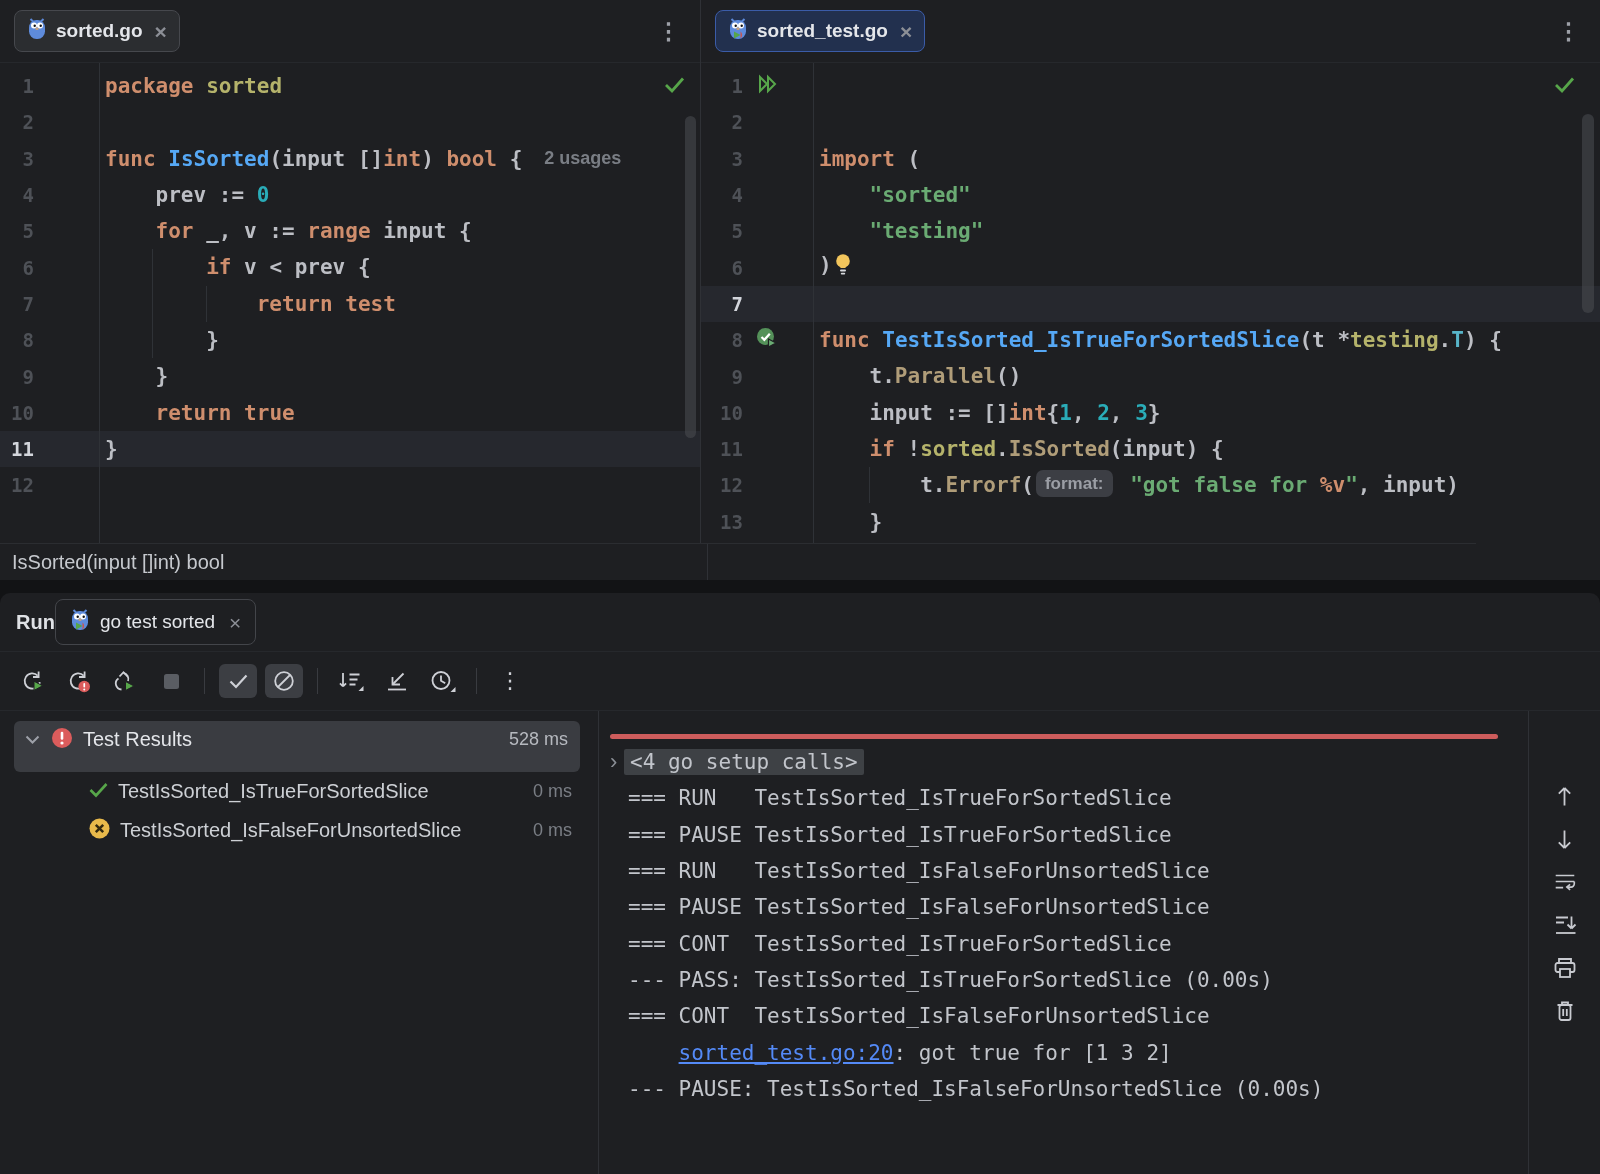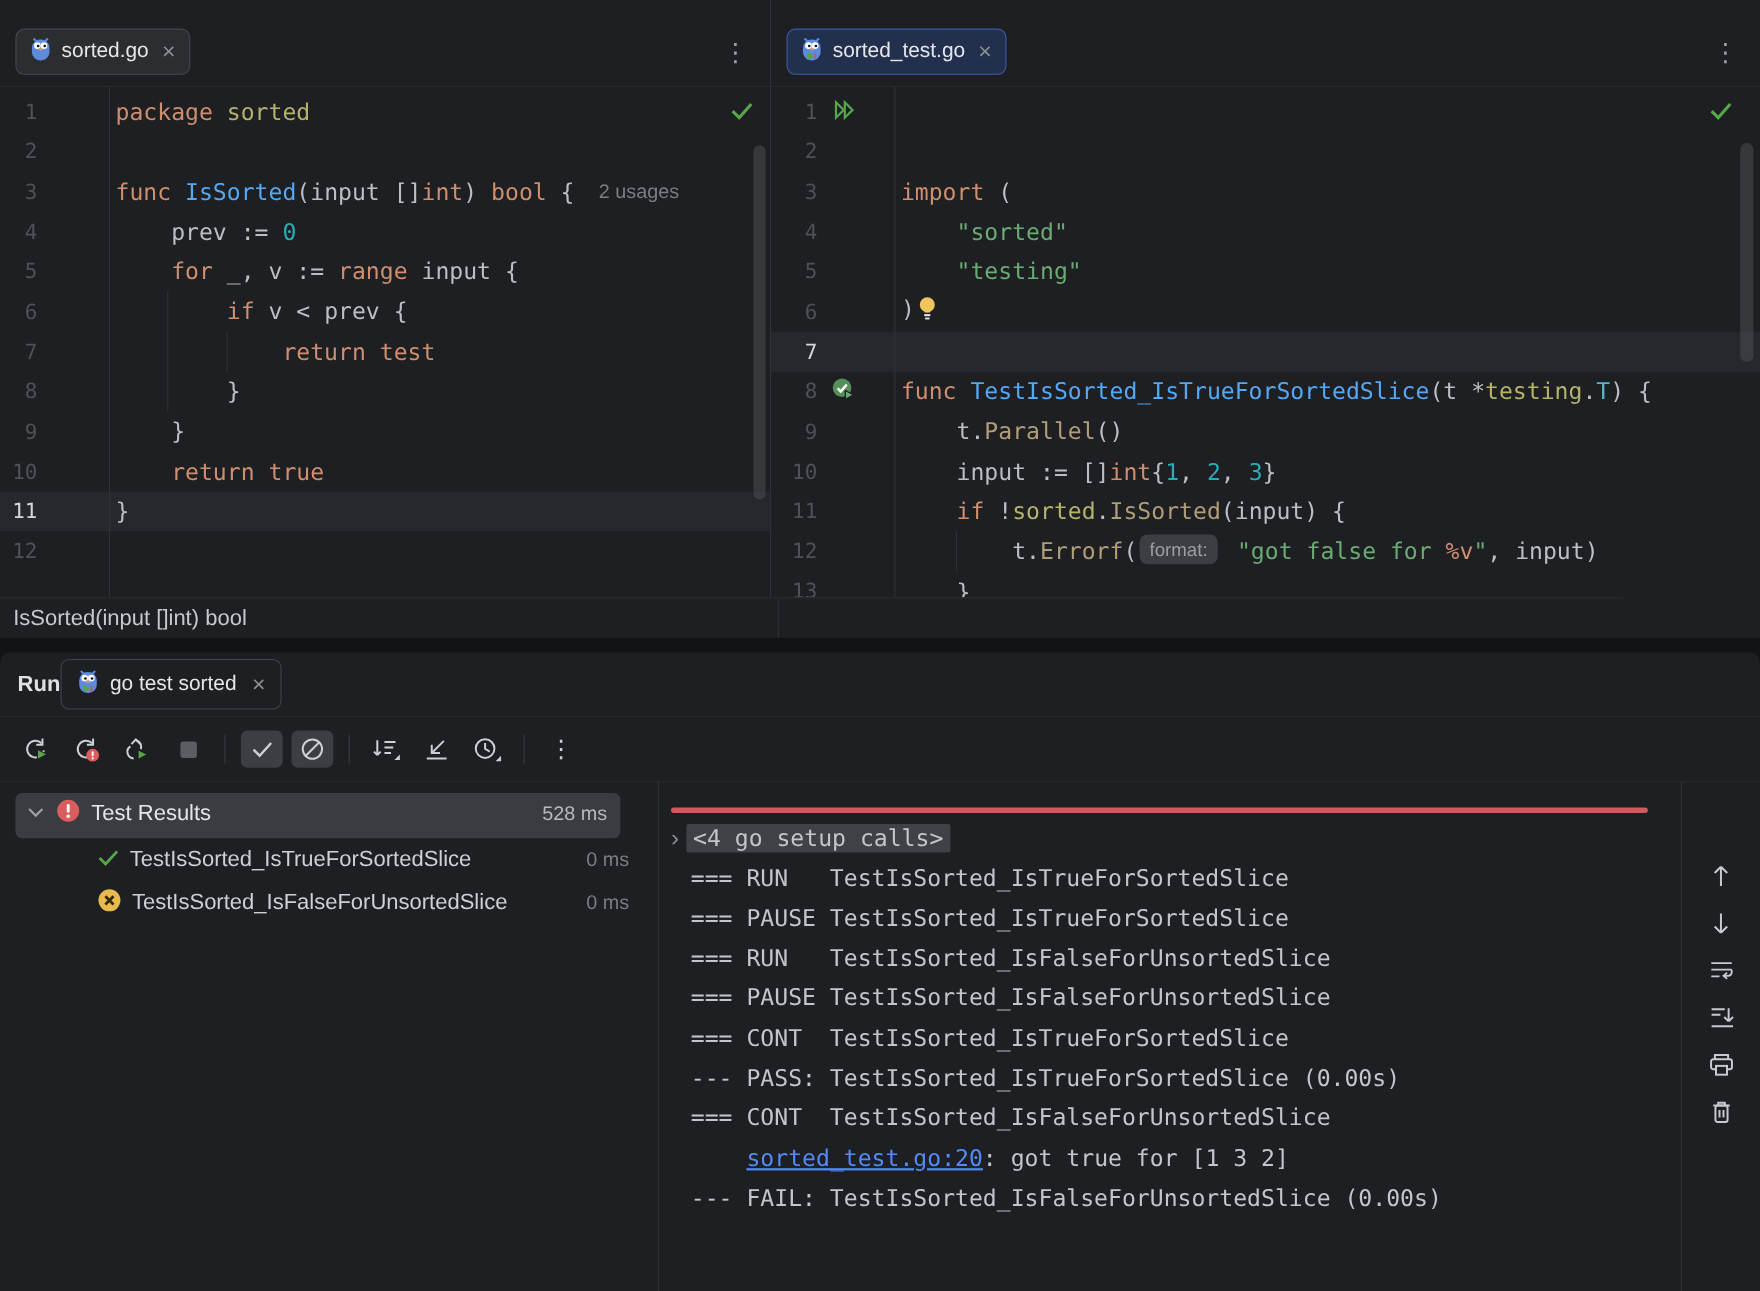--- a/index.html
+++ b/index.html
@@ -1,21 +1,21 @@
 <!DOCTYPE html>
 <html><head>
 <meta charset="utf-8">
 <style>
   html,body{margin:0;padding:0;width:1600px;height:1174px;overflow:hidden;background:#121315;
     font-family:"Liberation Sans",sans-serif;}
   .app{position:relative;width:1600px;height:1174px;background:#121315;}
 
   
   .editors{position:relative;width:1600px;height:580px;background:#1E1F22;}
-  .pane{position:absolute;top:16px;height:543px;}
+  .pane{position:absolute;top:0;height:543px;font-weight:bold;}
   .pane.left{left:0;width:700px;}
   .pane.right{left:701px;width:899px;}
   .pane-divider{position:absolute;left:700px;top:0;width:1px;height:543px;background:#2F3136;}
 
   .tabbar{height:62px;display:flex;align-items:center;padding-left:14px;border-bottom:1px solid #26282C;}
   .tab{height:40px;border-radius:8px;display:inline-flex;align-items:center;gap:9px;padding:0 12px;}
   .tab.inactive-pane{background:#2B2D30;border:1px solid #46484D;}
   .tab.active-pane{background:#22304E;border:1px solid #3B5CA8;}
   .tab .tlabel{font-size:19px;color:#E4E6EA;}
   .tab .close{font-size:21px;color:#8C8F96;margin-left:3px;line-height:1;}
@@ -64,22 +64,22 @@
   .runtab .close{font-size:21px;color:#8C8F96;margin-left:4px;line-height:1;}
 
   .toolbar{height:58px;display:flex;align-items:center;padding-left:14px;gap:8px;border-bottom:1px solid #26282C;}
   .tbtn{width:38px;height:34px;display:flex;align-items:center;justify-content:center;border-radius:6px;}
   .tbtn.active{background:#3C3E43;}
   .tsep{width:1px;height:26px;background:#393B40;margin:0 6px;flex:none;}
   .tbtn .more{color:#CED0D6;font-size:22px;line-height:1;}
 
   .runcontent{display:flex;height:465px;}
   .tree{width:598px;flex:none;padding-top:10px;box-sizing:border-box;}
-  .tree-header{margin:0 34px 0 14px;height:37px;background:#3A3C41;border-radius:6px;display:flex;
-    align-items:center;gap:9px;padding:0 12px 4px 10px;}
+  .tree-header{margin:0 18px 0 14px;height:37px;background:#3A3C41;border-radius:6px;display:flex;
+    align-items:center;gap:9px;padding:0 12px 14px 10px;}
   .tree-header .tr-label{font-size:20px;color:#E4E6EA;flex:1;}
   .tree-header .tr-time{font-size:18px;color:#B6B9BF;}
   .tree-item{height:39px;display:flex;align-items:center;gap:9px;padding-left:88px;}
   .tree-item .ti-label{font-size:20px;color:#CDD0D5;}
   .tree-item .ti-time{margin-left:auto;margin-right:26px;font-size:18px;color:#7A7E85;}
   .content-divider{width:1px;background:#2F3136;flex:none;}
 
   .console{flex:1;padding:14px 30px 0 11px;position:relative;box-sizing:border-box;}
   .c-header{display:flex;align-items:baseline;gap:22px;height:30px;}
   .c-finished{font-size:20px;color:#D8DADF;}
@@ -333,21 +333,21 @@
         <div class="c-lines" id="console-lines">
             <div class="cline fold"><span class="fold-chevron">›</span><span class="fold-text">&lt;4 go setup calls&gt;</span></div>
             <div class="cline"><span>=== RUN   TestIsSorted_IsTrueForSortedSlice</span></div>
             <div class="cline"><span>=== PAUSE TestIsSorted_IsTrueForSortedSlice</span></div>
             <div class="cline"><span>=== RUN   TestIsSorted_IsFalseForUnsortedSlice</span></div>
             <div class="cline"><span>=== PAUSE TestIsSorted_IsFalseForUnsortedSlice</span></div>
             <div class="cline"><span>=== CONT  TestIsSorted_IsTrueForSortedSlice</span></div>
             <div class="cline"><span>--- PASS: TestIsSorted_IsTrueForSortedSlice (0.00s)</span></div>
             <div class="cline"><span>=== CONT  TestIsSorted_IsFalseForUnsortedSlice</span></div>
             <div class="cline"><span>    </span><span class="c-link">sorted_test.go:20</span><span>: got true for [1 3 2]</span></div>
-            <div class="cline"><span>--- FAIL: TestIsSorted_IsFalseForUnsortedSlice (0.00s)</span></div>
+            <div class="cline"><span>--- PAUSE: TestIsSorted_IsFalseForUnsortedSlice (0.00s)</span></div>
           </div>
       </div>
       <div class="sidecol" id="side-icons">
           <div class="sicon">
             <svg width="23" height="25" viewBox="0 0 23 25">
               <path d="M11.5 21.5 V4 M11.5 4 L5.8 9.7 M11.5 4 L17.2 9.7" stroke="#C8CAD0" stroke-width="1.8" fill="none"></path>
             </svg>
           </div>
           <div class="sicon">
             <svg width="23" height="25" viewBox="0 0 23 25">

